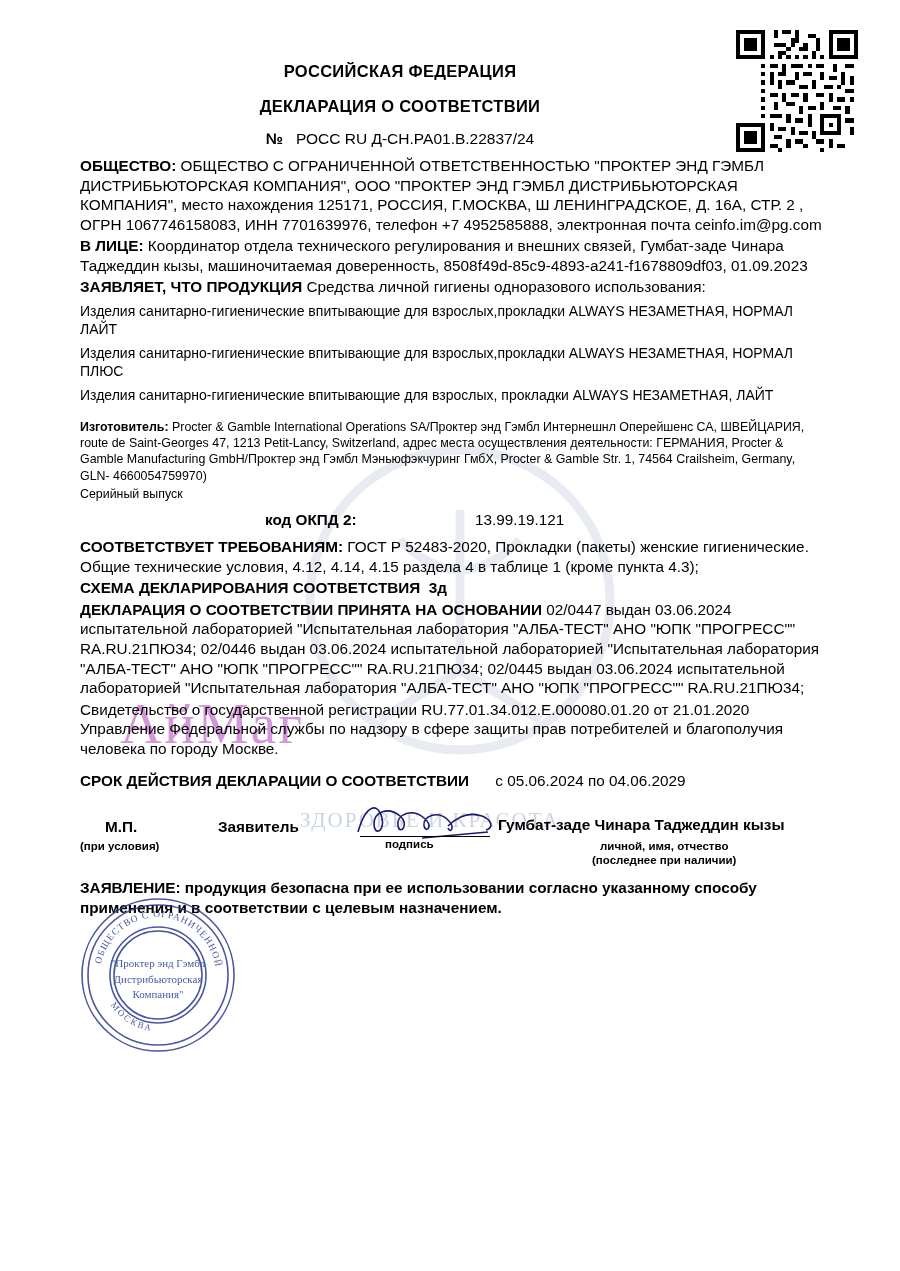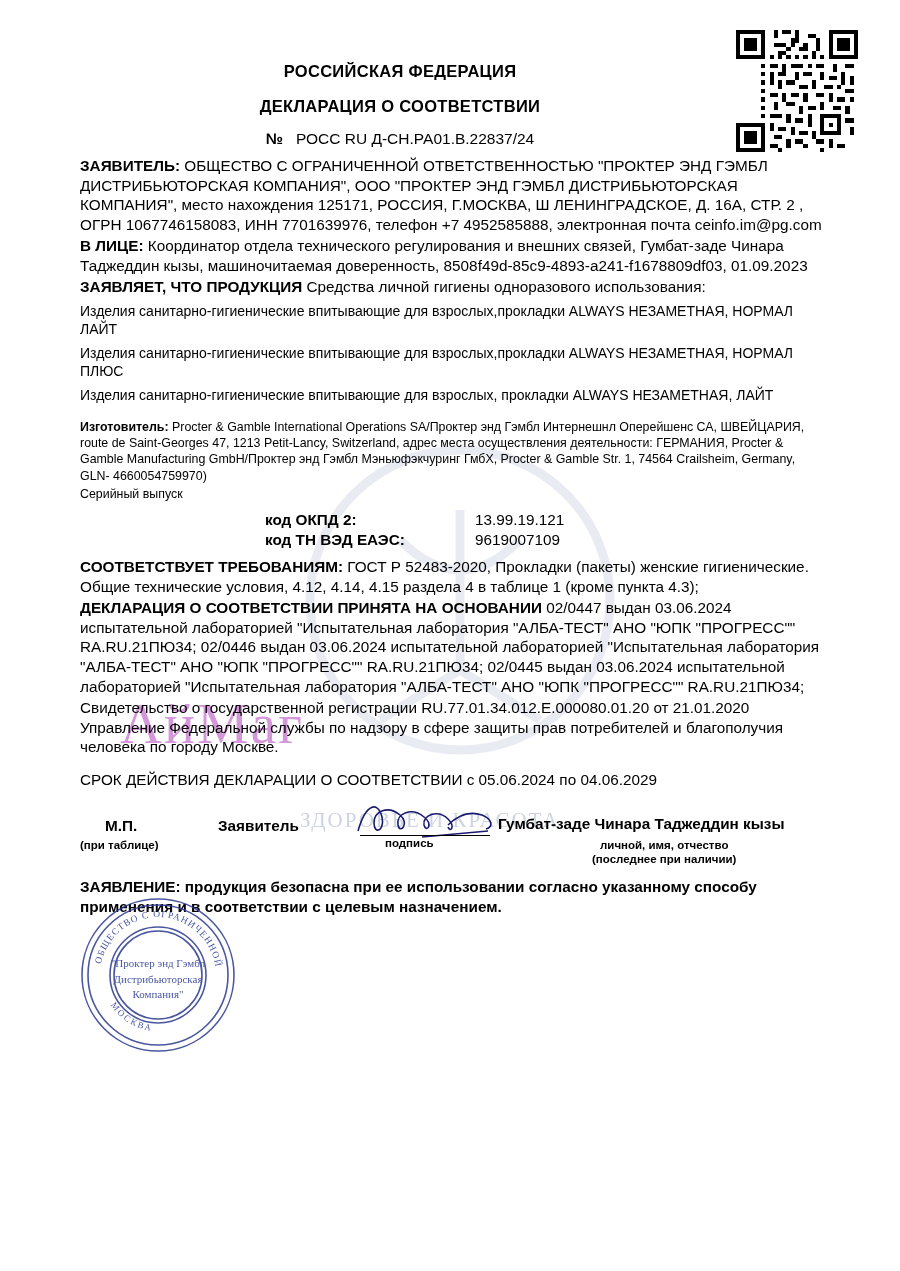--- a/index.html
+++ b/index.html
@@ -107,22 +107,22 @@
 
   .after-codes { margin-top: 8px; }
 
   .sub-blk { margin-top: 2px; }
 
   
   .valid {
     margin-top: 14px;
     font-size: 15.3px;
   }
-  .valid .vlabel { font-weight: normal; }
-  .valid .vdates { }
+  .valid .vlabel { font-weight: bold; }
+  .valid .vdates { margin-left: 22px; }
 
   
   .sigrow {
     position: relative;
     margin-top: 16px;
     height: 72px;
     font-size: 15.3px;
   }
   .mp {
     position: absolute;
@@ -379,21 +379,21 @@
     <div class="l2">ДЕКЛАРАЦИЯ О СООТВЕТСТВИИ</div>
     <div class="l3">
       <b>№</b>
       &nbsp;&nbsp;<span>РОСС RU Д-CH.РА01.В.22837/24</span>
     </div>
   </div>
 
   <div class="body">
 
     <div class="blk">
-      <span class="lbl">ЗАЯВИТЕЛЬ:</span>
+      <span class="lbl">ОБЩЕСТВО:</span>
       <span>ОБЩЕСТВО С ОГРАНИЧЕННОЙ ОТВЕТСТВЕННОСТЬЮ "ПРОКТЕР ЭНД ГЭМБЛ ДИСТРИБЬЮТОРСКАЯ КОМПАНИЯ", ООО "ПРОКТЕР ЭНД ГЭМБЛ ДИСТРИБЬЮТОРСКАЯ КОМПАНИЯ", место нахождения 125171, РОССИЯ,  Г.МОСКВА, Ш ЛЕНИНГРАДСКОЕ, Д. 16А, СТР. 2 ,  ОГРН 1067746158083, ИНН 7701639976, телефон +7 4952585888, электронная почта ceinfo.im@pg.com</span>
     </div>
 
     <div class="blk sub-blk">
       <span class="lbl">В ЛИЦЕ:</span>
       <span>Координатор отдела технического регулирования и внешних связей, Гумбат-заде Чинара Таджеддин кызы, машиночитаемая доверенность, 8508f49d-85c9-4893-a241-f1678809df03, 01.09.2023</span>
     </div>
 
     <div class="blk sub-blk">
       <span class="lbl">ЗАЯВЛЯЕТ, ЧТО ПРОДУКЦИЯ</span>
@@ -408,48 +408,48 @@
       <b>Изготовитель:</b>
       <span>Procter &amp; Gamble International Operations SA/Проктер энд Гэмбл Интернешнл Оперейшенс СА, ШВЕЙЦАРИЯ, route de Saint-Georges 47, 1213 Petit-Lancy, Switzerland, адрес места осуществления деятельности: ГЕРМАНИЯ, Procter &amp; Gamble Manufacturing GmbH/Проктер энд Гэмбл Мэньюфэкчуринг ГмбХ, Procter &amp; Gamble Str. 1, 74564 Crailsheim, Germany, GLN- 4660054759970)</span>
     </div>
     <div class="serial">Серийный выпуск</div>
 
     <div class="codes">
       <div class="row">
         <span class="ck">код ОКПД 2:</span>
         <span class="cv">13.99.19.121</span>
       </div>
-      <div class="row">
-        <span class="ck">код ТН ВЭД ЕАЭС:</span>
-        <span class="cv">9619007109</span>
-      </div>
     </div>
 
     <div class="blk after-codes">
       <span class="lbl">СООТВЕТСТВУЕТ ТРЕБОВАНИЯМ:</span>
       <span>ГОСТ Р 52483-2020, Прокладки (пакеты) женские гигиенические. Общие технические условия, 4.12, 4.14, 4.15 раздела 4 в таблице 1 (кроме пункта 4.3);</span>
     </div>
 
+    <div class="blk sub-blk">
+      <span class="lbl">СХЕМА ДЕКЛАРИРОВАНИЯ СООТВЕТСТВИЯ</span>
+      &nbsp;<span class="lbl">3д</span>
+    </div>
 
     <div class="blk sub-blk">
       <span class="lbl">ДЕКЛАРАЦИЯ О СООТВЕТСТВИИ ПРИНЯТА НА ОСНОВАНИИ</span>
       <span>02/0447 выдан 03.06.2024 испытательной лабораторией "Испытательная лаборатория "АЛБА-ТЕСТ" АНО "ЮПК "ПРОГРЕСС"" RA.RU.21ПЮ34; 02/0446 выдан 03.06.2024  испытательной лабораторией "Испытательная лаборатория "АЛБА-ТЕСТ" АНО "ЮПК "ПРОГРЕСС"" RA.RU.21ПЮ34; 02/0445 выдан 03.06.2024  испытательной лабораторией "Испытательная лаборатория "АЛБА-ТЕСТ" АНО "ЮПК "ПРОГРЕСС"" RA.RU.21ПЮ34;</span>
     </div>
 
     <div class="blk sub-blk">Свидетельство о государственной регистрации RU.77.01.34.012.Е.000080.01.20 от 21.01.2020 Управление Федеральной службы по надзору в сфере защиты прав потребителей и благополучия человека по городу Москве.</div>
 
 
     <div class="valid">
       <span class="vlabel">СРОК ДЕЙСТВИЯ ДЕКЛАРАЦИИ О СООТВЕТСТВИИ</span>
       <span class="vdates">с 05.06.2024 по 04.06.2029</span>
     </div>
 
     <div class="sigrow">
       <div class="mp">М.П.</div>
-      <div class="mp-sub">(при таблице)</div>
+      <div class="mp-sub">(при условия)</div>
       <div class="decl-word">Заявитель</div>
       <svg class="scribble" viewBox="0 0 150 44">
         <g fill="none" stroke="#1a1a6e" stroke-width="1.6">
           <path d="M6 34 C14 6, 26 4, 30 20 C33 34, 22 38, 22 26 C22 14, 36 8, 48 18 C58 26, 48 38, 46 28 C44 16, 60 10, 72 20 C82 28, 74 36, 72 28 C70 18, 86 12, 96 22 C104 30, 98 36, 96 30"></path>
           <path d="M96 28 C106 18, 118 14, 130 18 C140 22, 142 30, 134 32"></path>
           <path d="M70 40 C90 38, 112 36, 136 34"></path>
         </g>
       </svg>
       <div class="sig-line"></div>
       <div class="sig-cap">подпись</div>

